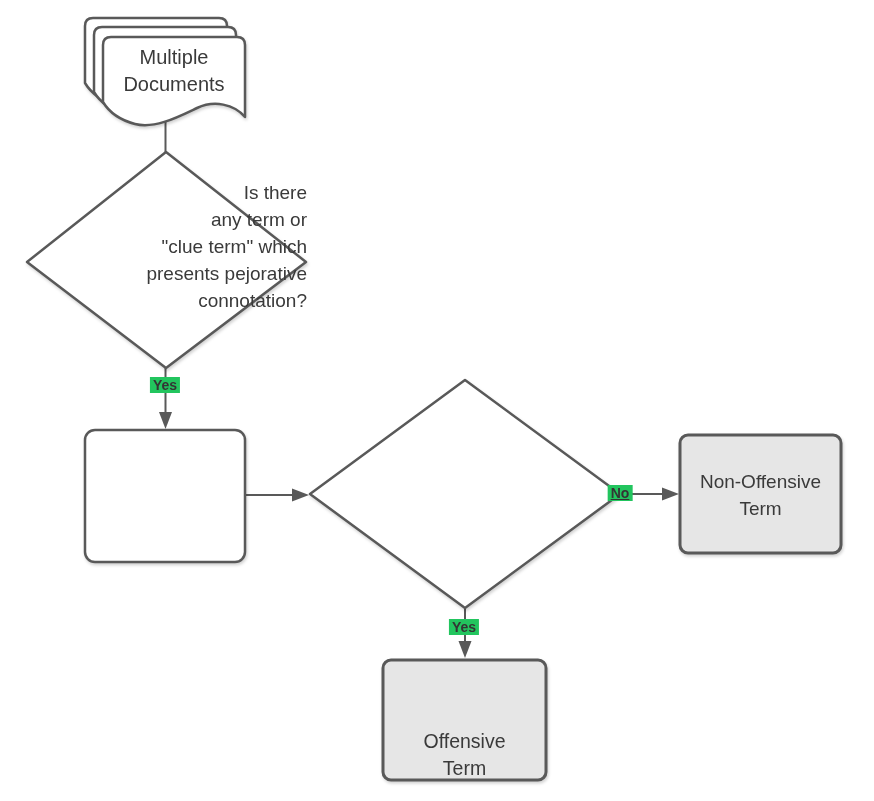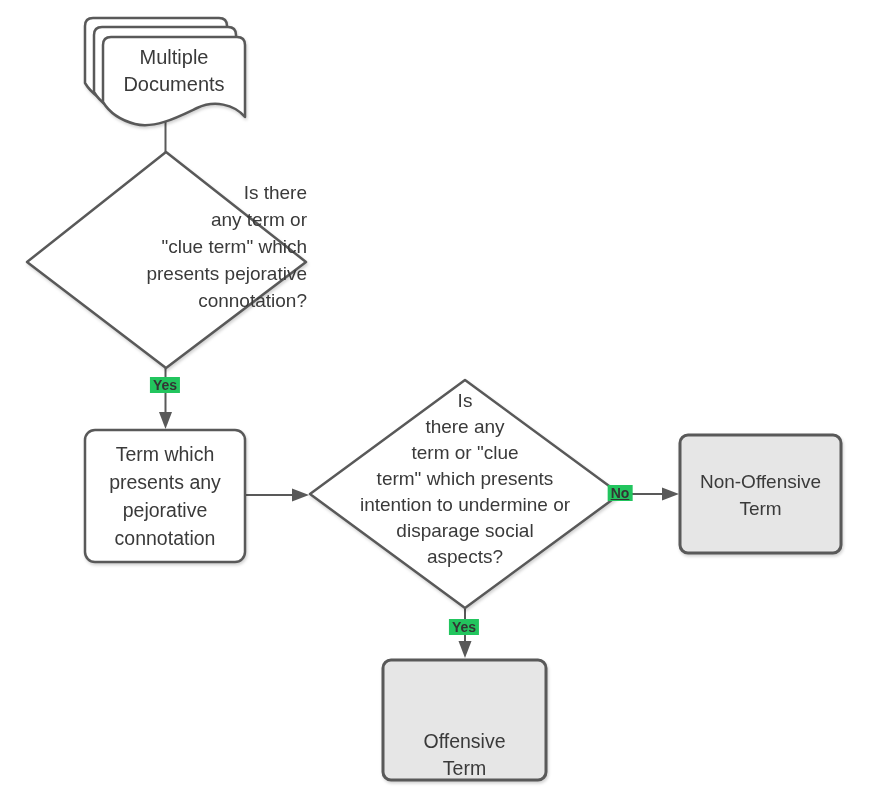--- a/index.html
+++ b/index.html
@@ -94,32 +94,21 @@
 
   <div class="node-label lbl-docs">Multiple
 Documents</div>
 
   <div class="node-label lbl-decision1">Is there
 any term or
 "clue term" which
 presents pejorative
 connotation?</div>
 
-  <div class="node-label lbl-process1">Term which
-presents any
-pejorative
-connotation</div>
 
-  <div class="node-label lbl-decision2">Is
-there any
-term or "clue
-term" which presents
-intention to undermine or
-disparage social
-aspects?</div>
 
   <div class="node-label lbl-nonoff">Non-Offensive
 Term</div>
 
   <div class="node-label lbl-off">Offensive
 Term</div>
 
   <span class="edge-label edge-label-yes1">Yes</span>
 
   <span class="edge-label edge-label-no1">No</span>

